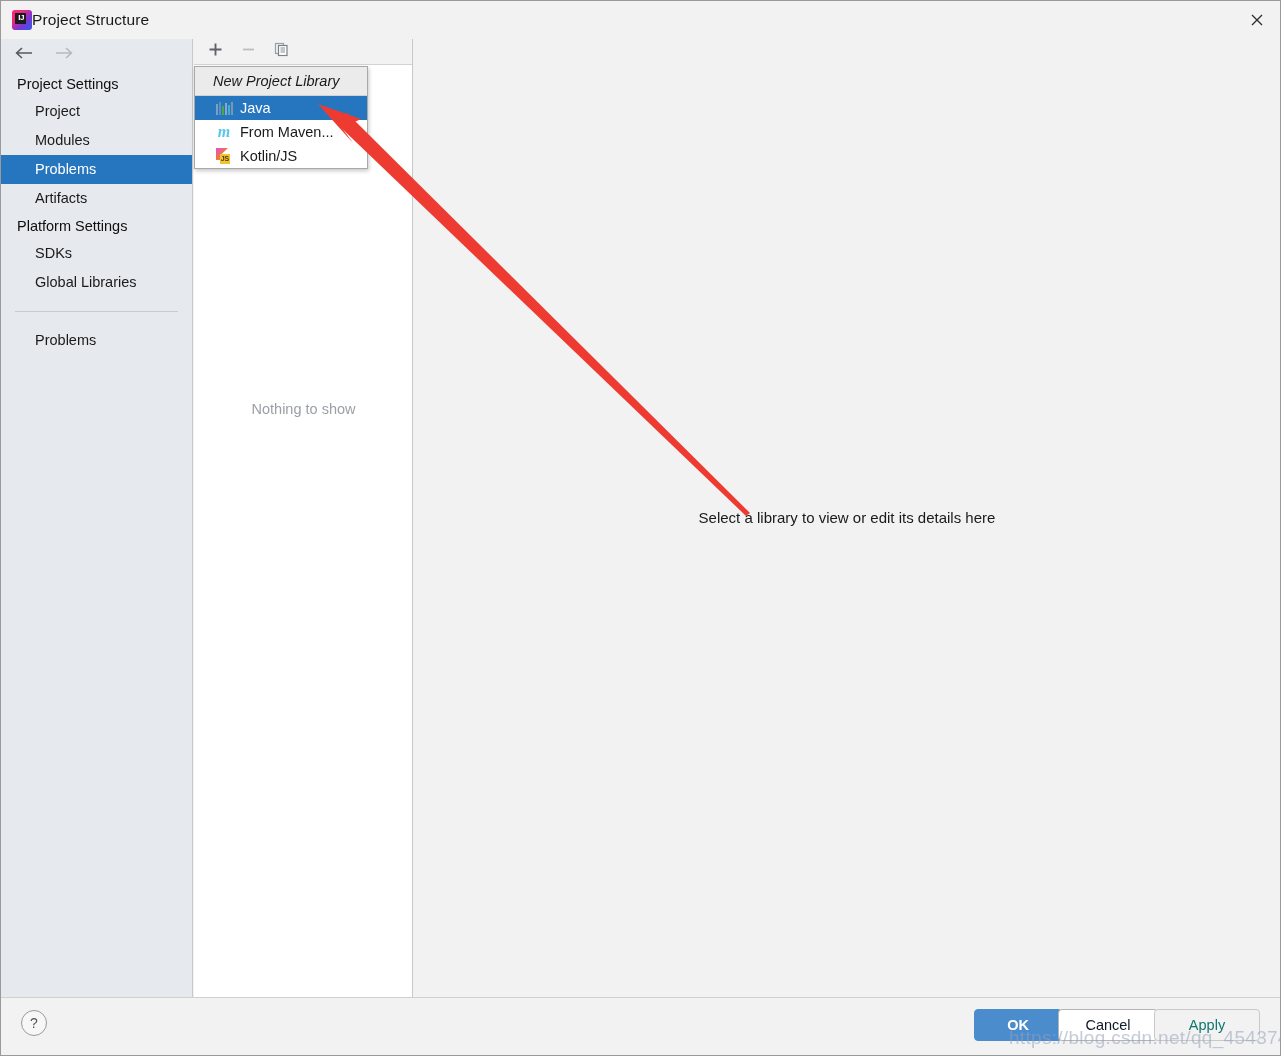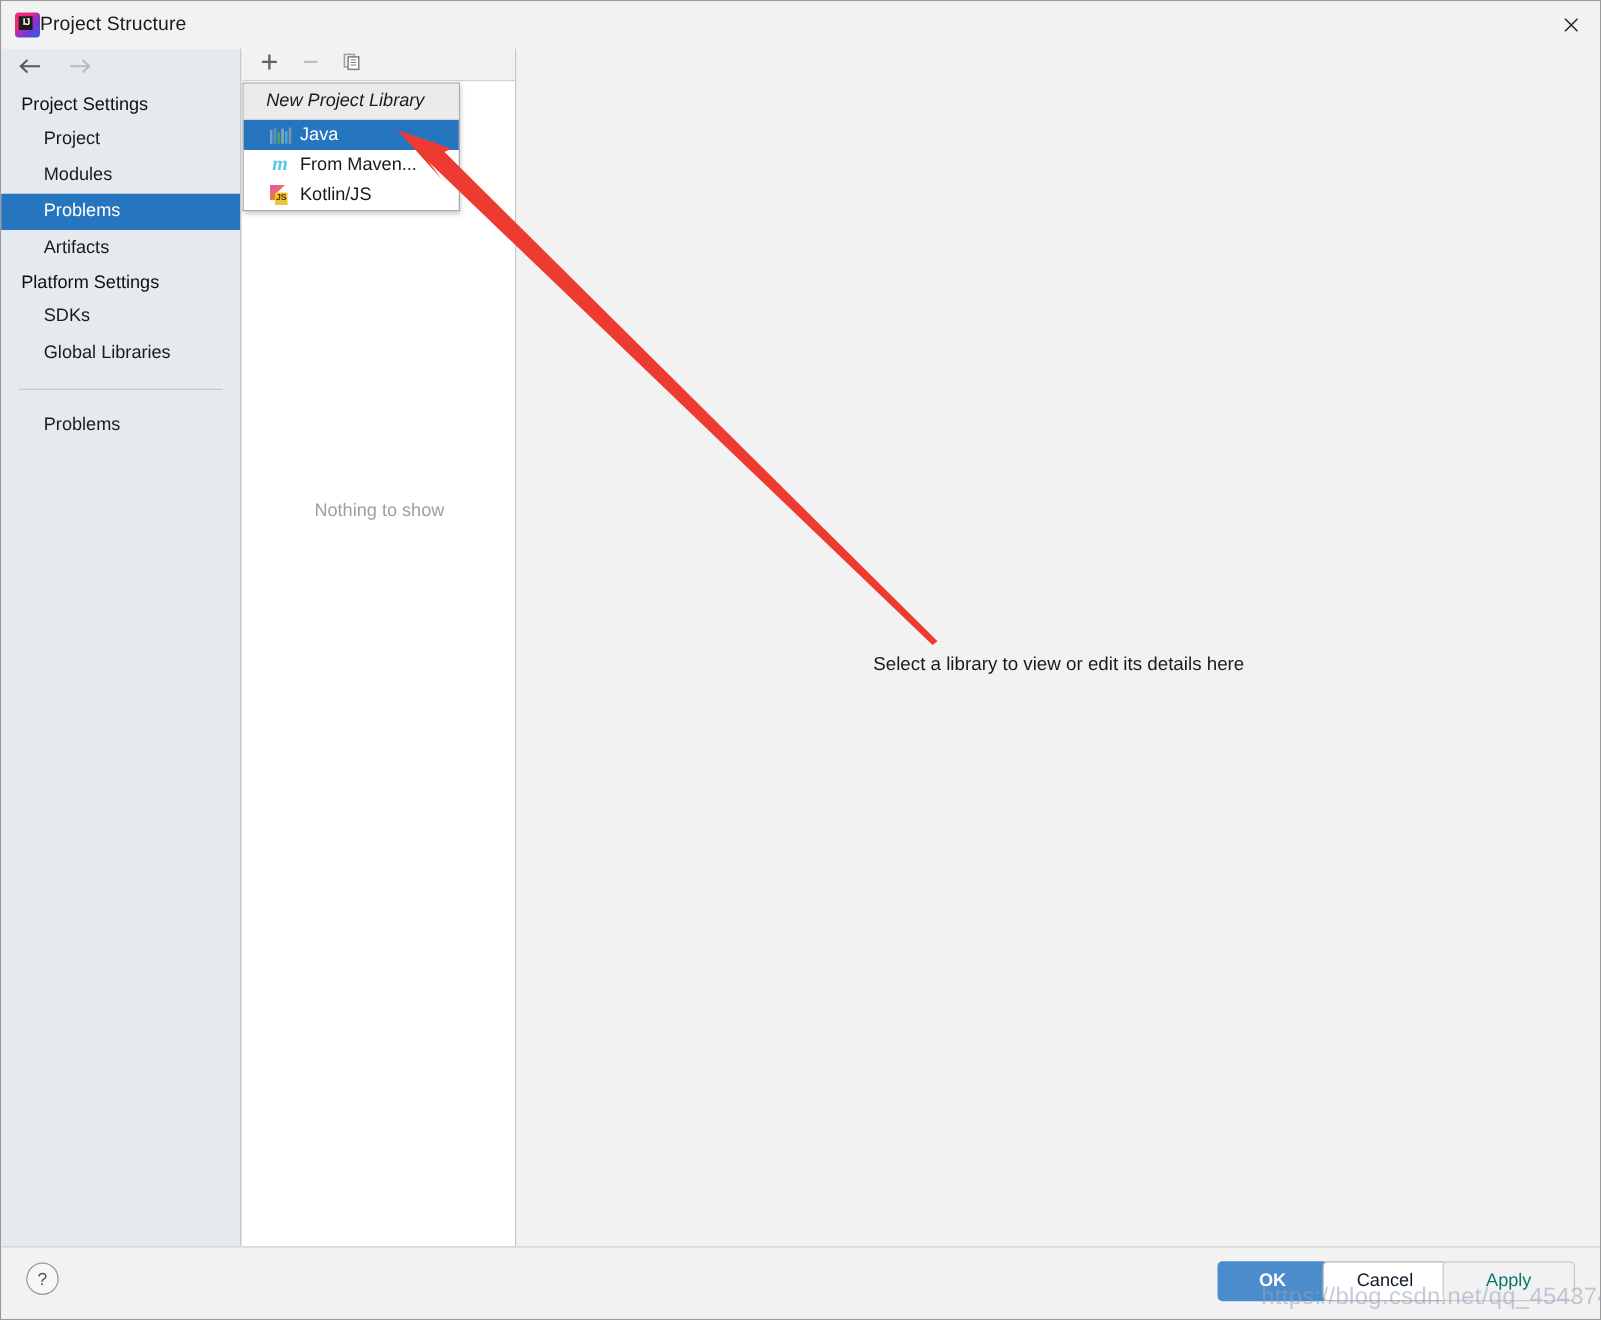--- a/index.html
+++ b/index.html
@@ -98,21 +98,21 @@
     padding-left: 14px;
   }
   .tb-icon { cursor: pointer; display: block; }
   #mid-empty {
     position: absolute; left: 0; top: 362px; width: 219px;
     text-align: center; font-size: 14.5px; color: #9aa0a6;
   }
 
   
   #rightpanel {
-    position: absolute; left: 413px; top: 52px;
+    position: absolute; left: 413px; top: 38px;
     width: 866px; height: 958px;
     background: #f2f2f2;
   }
   #right-hint {
     position: absolute; left: 0; top: 470px; width: 866px;
     text-align: center; font-size: 15px; color: #1a1a1a;
   }
 
   
   #dropdown {

